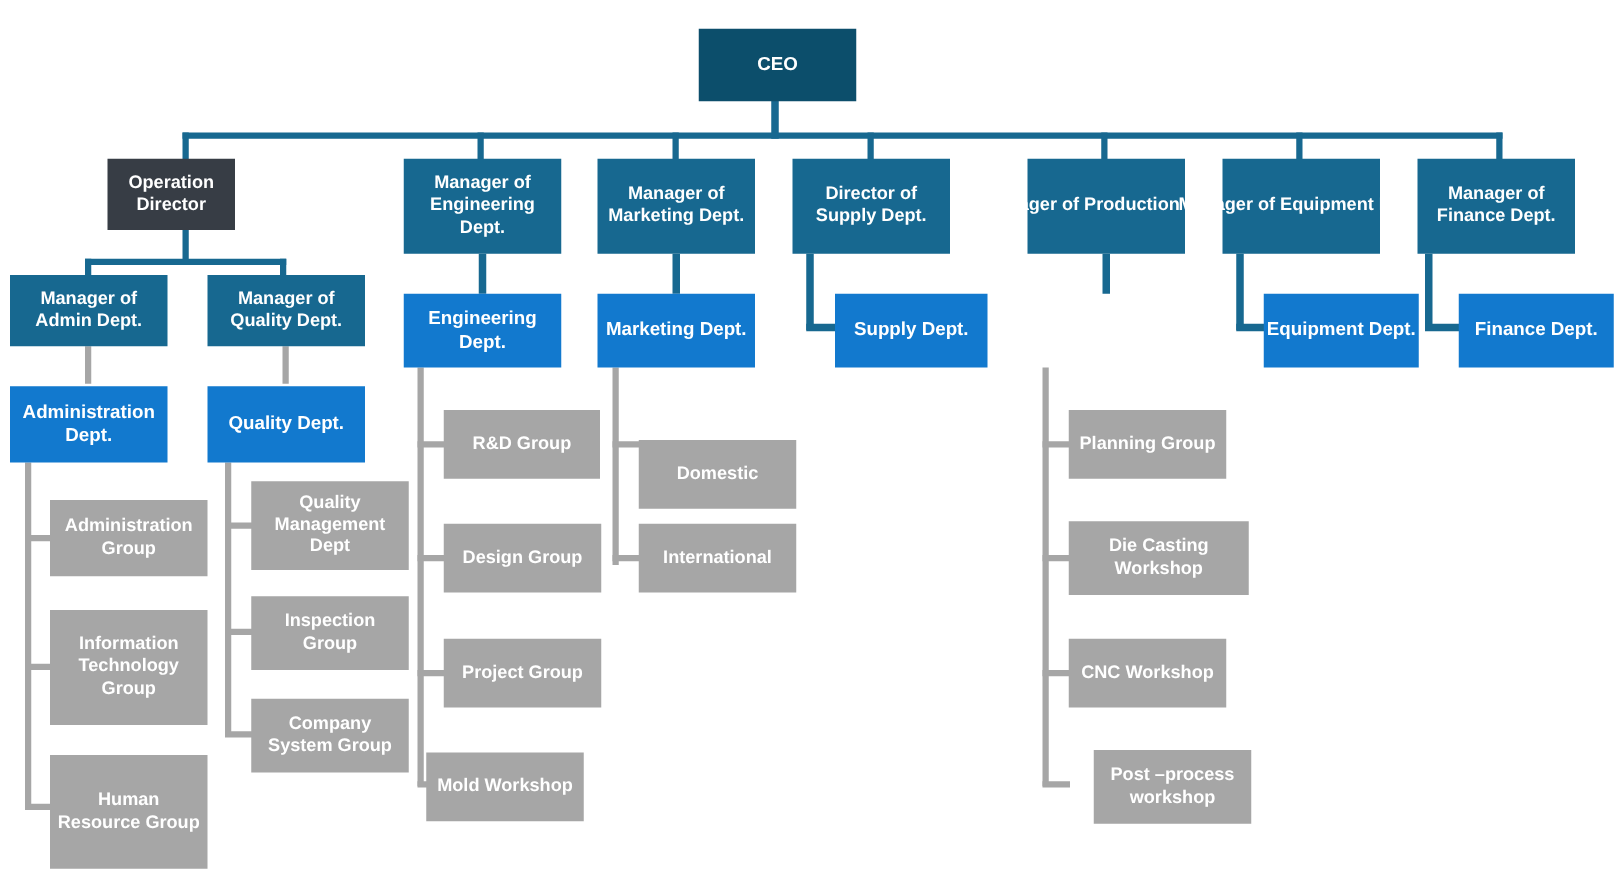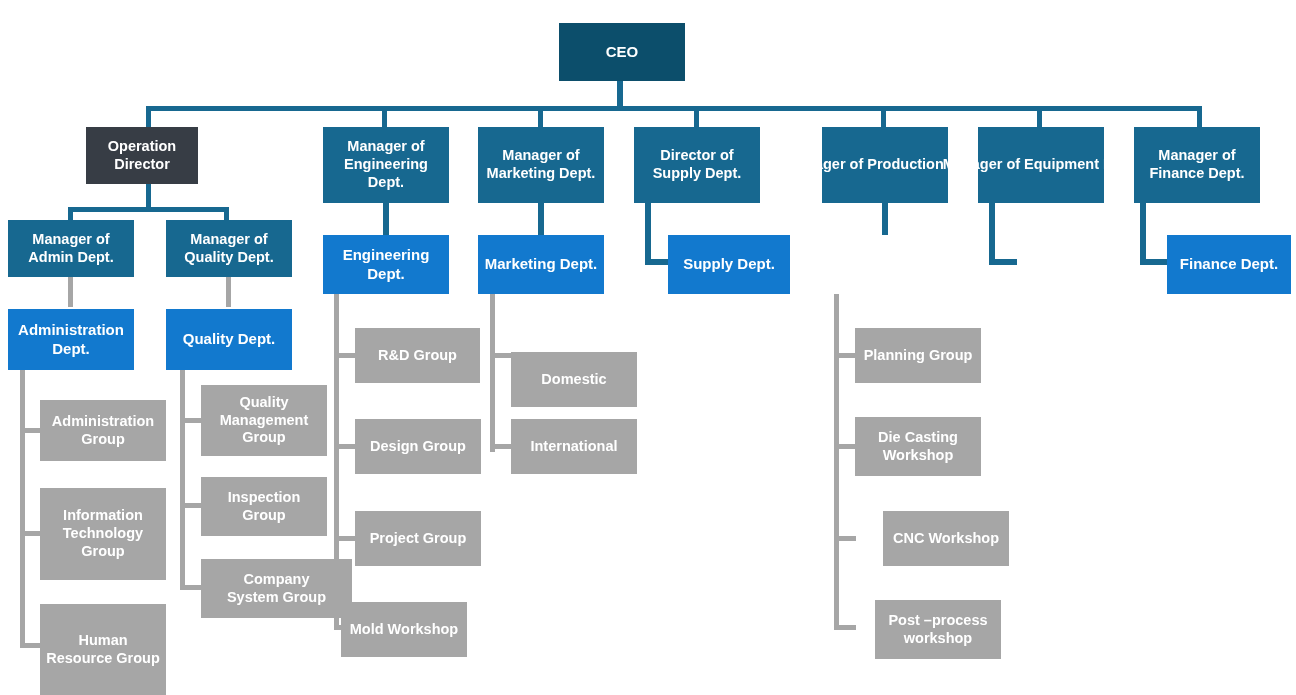--- a/index.html
+++ b/index.html
@@ -82,21 +82,21 @@
   <div class="ln gray" style="left:490px;top:444px;width:22px;height:5px;"></div>
 
   <div class="ln gray" style="left:834px;top:294px;width:5px;height:335px;"></div>
   <div class="ln gray" style="left:834px;top:353px;width:22px;height:5px;"></div>
   <div class="ln gray" style="left:834px;top:444px;width:22px;height:5px;"></div>
   <div class="ln gray" style="left:834px;top:536px;width:22px;height:5px;"></div>
   <div class="ln gray" style="left:834px;top:625px;width:22px;height:5px;"></div>
 
   <div class="box ceo" style="left:559px;top:23px;width:126px;height:58px;">CEO</div>
 
-  <div class="box dark" style="left:86px;top:127px;width:112px;height:57px;">Operation
+  <div class="box dark" style="left:86px;top:127px;width:102px;height:57px;">Operation
 Director</div>
   <div class="box mgr" style="left:323px;top:127px;width:126px;height:76px;">Manager of
 Engineering
 Dept.</div>
   <div class="box mgr" style="left:478px;top:127px;width:126px;height:76px;">Manager of
 Marketing Dept.</div>
   <div class="box mgr" style="left:634px;top:127px;width:126px;height:76px;">Director  of
 Supply Dept.</div>
   <div class="box mgr overflow" style="left:822px;top:127px;width:126px;height:76px;">Manager of
 Production Dept.</div>
@@ -110,46 +110,47 @@
   <div class="box mgr" style="left:166px;top:220px;width:126px;height:57px;">Manager of
 Quality Dept.</div>
 
   <div class="box dept" style="left:8px;top:309px;width:126px;height:61px;">Administration
 Dept.</div>
   <div class="box dept" style="left:166px;top:309px;width:126px;height:61px;">Quality Dept.</div>
   <div class="box dept" style="left:323px;top:235px;width:126px;height:59px;">Engineering
 Dept.</div>
   <div class="box dept" style="left:478px;top:235px;width:126px;height:59px;">Marketing Dept.</div>
   <div class="box dept" style="left:668px;top:235px;width:122px;height:59px;">Supply Dept.</div>
+  <div class="box dept overflow" style="left:1011px;top:235px;width:124px;height:59px;z-index:6;">Equipment Dept.</div>
   <div class="box dept" style="left:1167px;top:235px;width:124px;height:59px;">Finance Dept.</div>
 
   <div class="box grp" style="left:40px;top:400px;width:126px;height:61px;">Administration
 Group</div>
   <div class="box grp" style="left:40px;top:488px;width:126px;height:92px;">Information
 Technology
 Group</div>
   <div class="box grp" style="left:40px;top:604px;width:126px;height:91px;">Human
 Resource Group</div>
 
   <div class="box grp" style="left:201px;top:385px;width:126px;height:71px;">Quality
 Management
-Group</div>
+Dept</div>
   <div class="box grp" style="left:201px;top:477px;width:126px;height:59px;">Inspection
 Group</div>
-  <div class="box grp" style="left:201px;top:559px;width:151px;height:59px;">Company
+  <div class="box grp" style="left:201px;top:559px;width:126px;height:59px;">Company
 System Group</div>
 
   <div class="box grp" style="left:355px;top:328px;width:125px;height:55px;">R&amp;D Group</div>
   <div class="box grp" style="left:355px;top:419px;width:126px;height:55px;">Design Group</div>
   <div class="box grp" style="left:355px;top:511px;width:126px;height:55px;">Project Group</div>
   <div class="box grp" style="left:341px;top:602px;width:126px;height:55px;">Mold Workshop</div>
 
   <div class="box grp" style="left:511px;top:328px;width:126px;height:55px;margin-top:24px;">Domestic</div>
   <div class="box grp" style="left:511px;top:419px;width:126px;height:55px;">International</div>
 
   <div class="box grp" style="left:855px;top:328px;width:126px;height:55px;">Planning Group</div>
-  <div class="box grp" style="left:855px;top:417px;width:126px;height:59px;">Die Casting
+  <div class="box grp" style="left:855px;top:417px;width:144px;height:59px;">Die Casting
 Workshop</div>
-  <div class="box grp" style="left:855px;top:511px;width:126px;height:55px;margin-left:28px;">CNC Workshop</div>
+  <div class="box grp" style="left:855px;top:511px;width:126px;height:55px;">CNC Workshop</div>
   <div class="box grp" style="left:875px;top:600px;width:126px;height:59px;">Post –process
 workshop</div>
 
 </div>
 
 </body></html>

